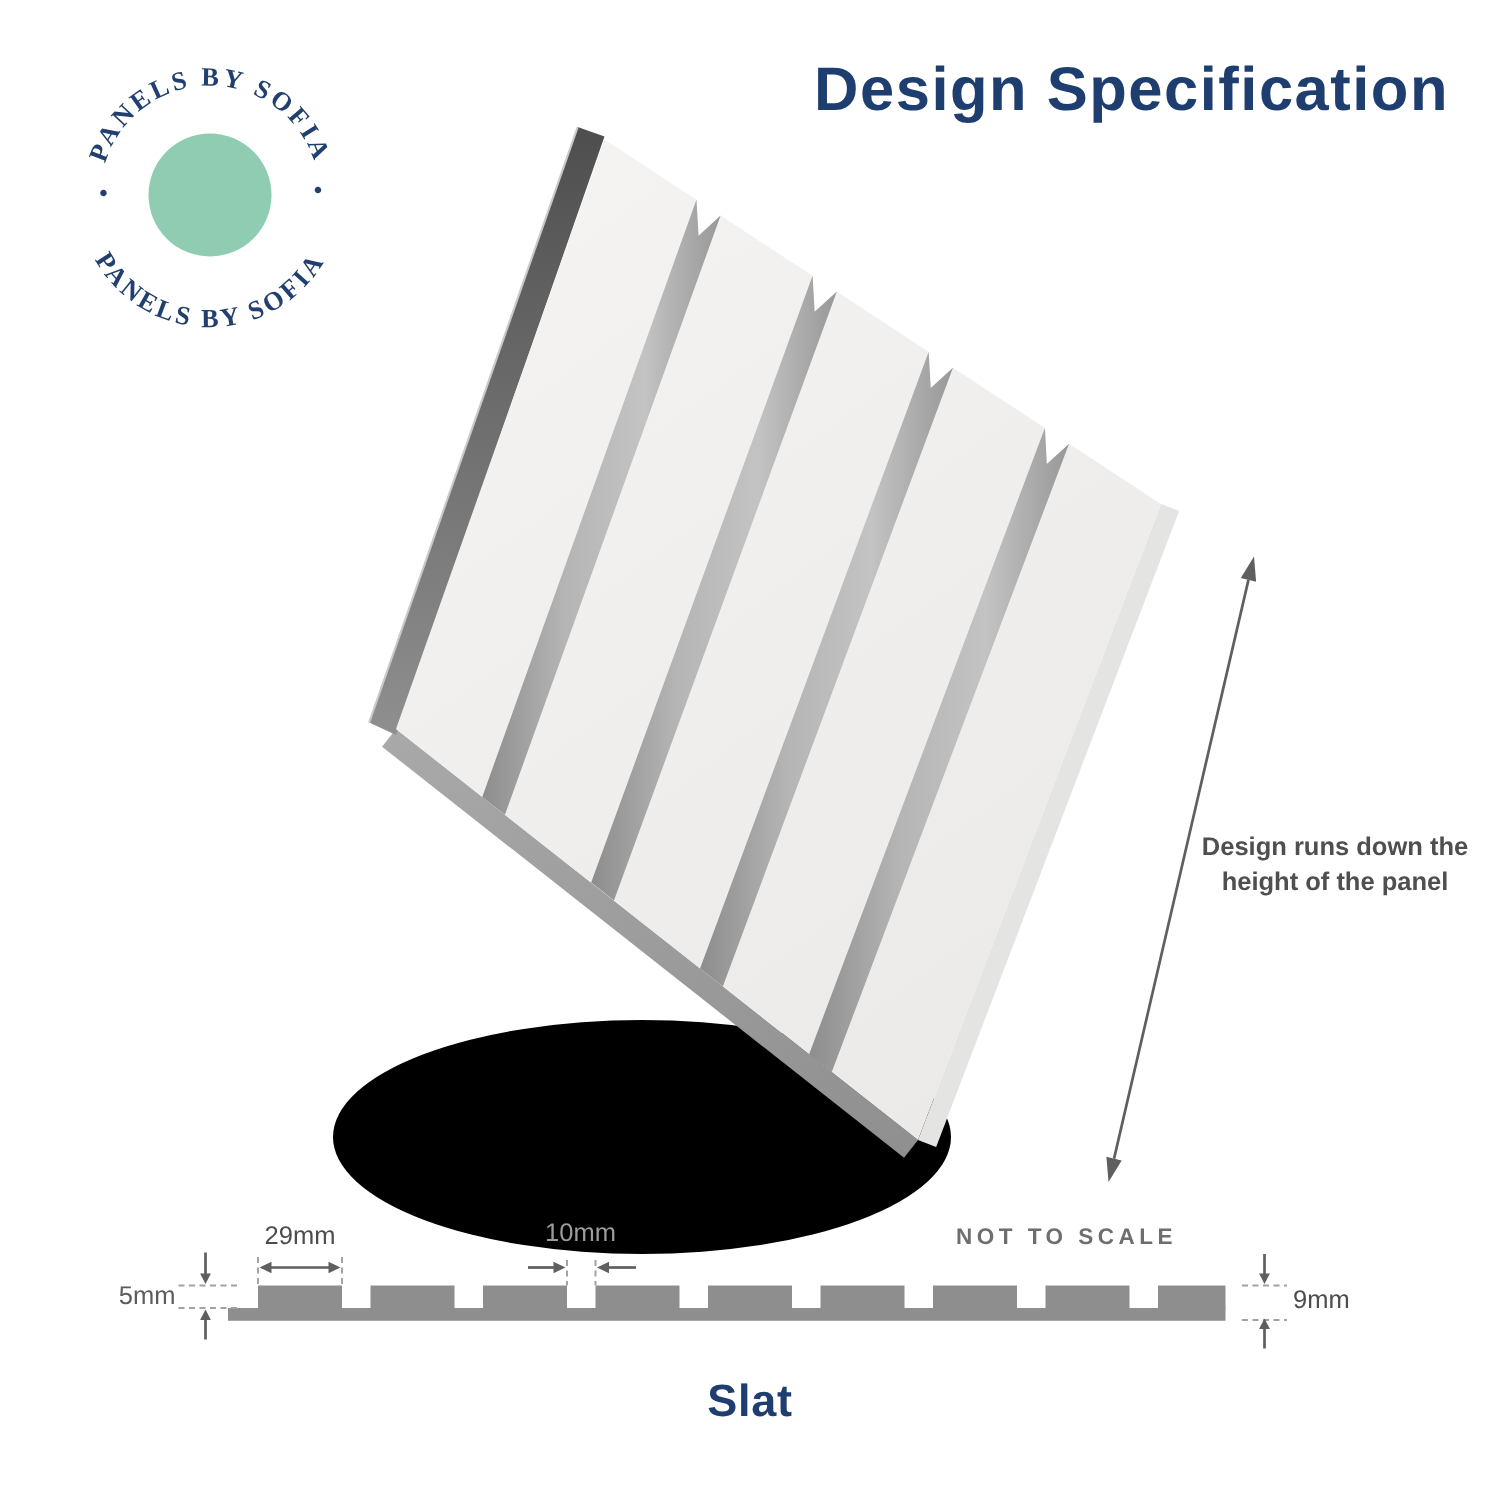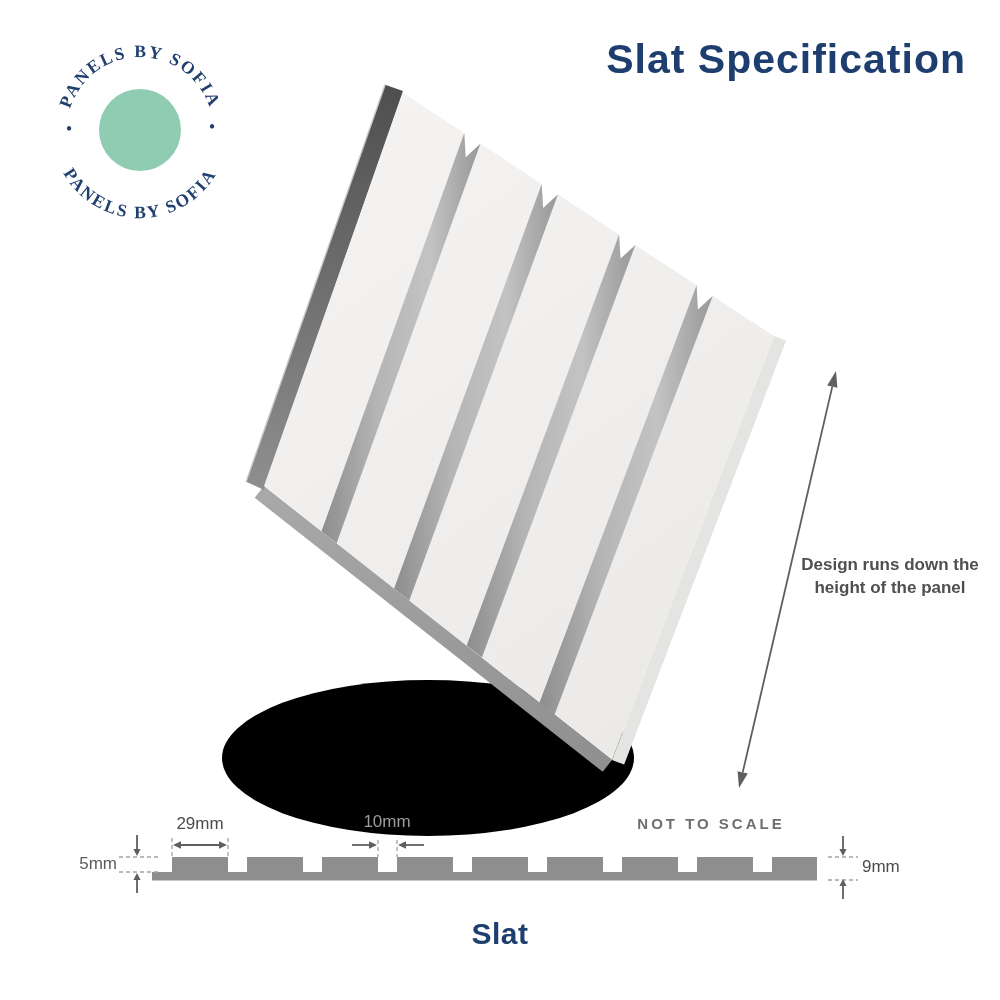--- a/index.html
+++ b/index.html
@@ -25,21 +25,21 @@
   .nts{font-size:15px;font-weight:bold;letter-spacing:3px;fill:#6e6e6e;}
   .caption{font-size:30px;font-weight:bold;fill:#1f3e70;letter-spacing:0.5px;}
   .annot{font-size:17px;font-weight:bold;fill:#4f4f4f;}
   .dashline{stroke:#a2a2a2;stroke-width:1.3;stroke-dasharray:4 3;fill:none;}
   .dimline{stroke:#5f5f5f;stroke-width:1.8;fill:none;}
   .dimhead{fill:#5f5f5f;stroke:none;}
 </style>
 </head>
 <body>
 
-<div class="page-title">Slat Specification</div>
+<div class="page-title">Design Specification</div>
 
 <svg id="stage" viewBox="0 0 1000 1000" xmlns="http://www.w3.org/2000/svg">
   <defs>
     <linearGradient id="faceGrad" gradientUnits="userSpaceOnUse" x1="300" y1="150" x2="700" y2="700">
       <stop offset="0" stop-color="#f4f3f1"></stop>
       <stop offset="1" stop-color="#eceae8"></stop>
     </linearGradient>
     <linearGradient id="grooveGrad" x1="0" y1="0" x2="1" y2="0">
       <stop offset="0" stop-color="#8d8d8d"></stop>
       <stop offset="0.35" stop-color="#b5b5b5"></stop>

